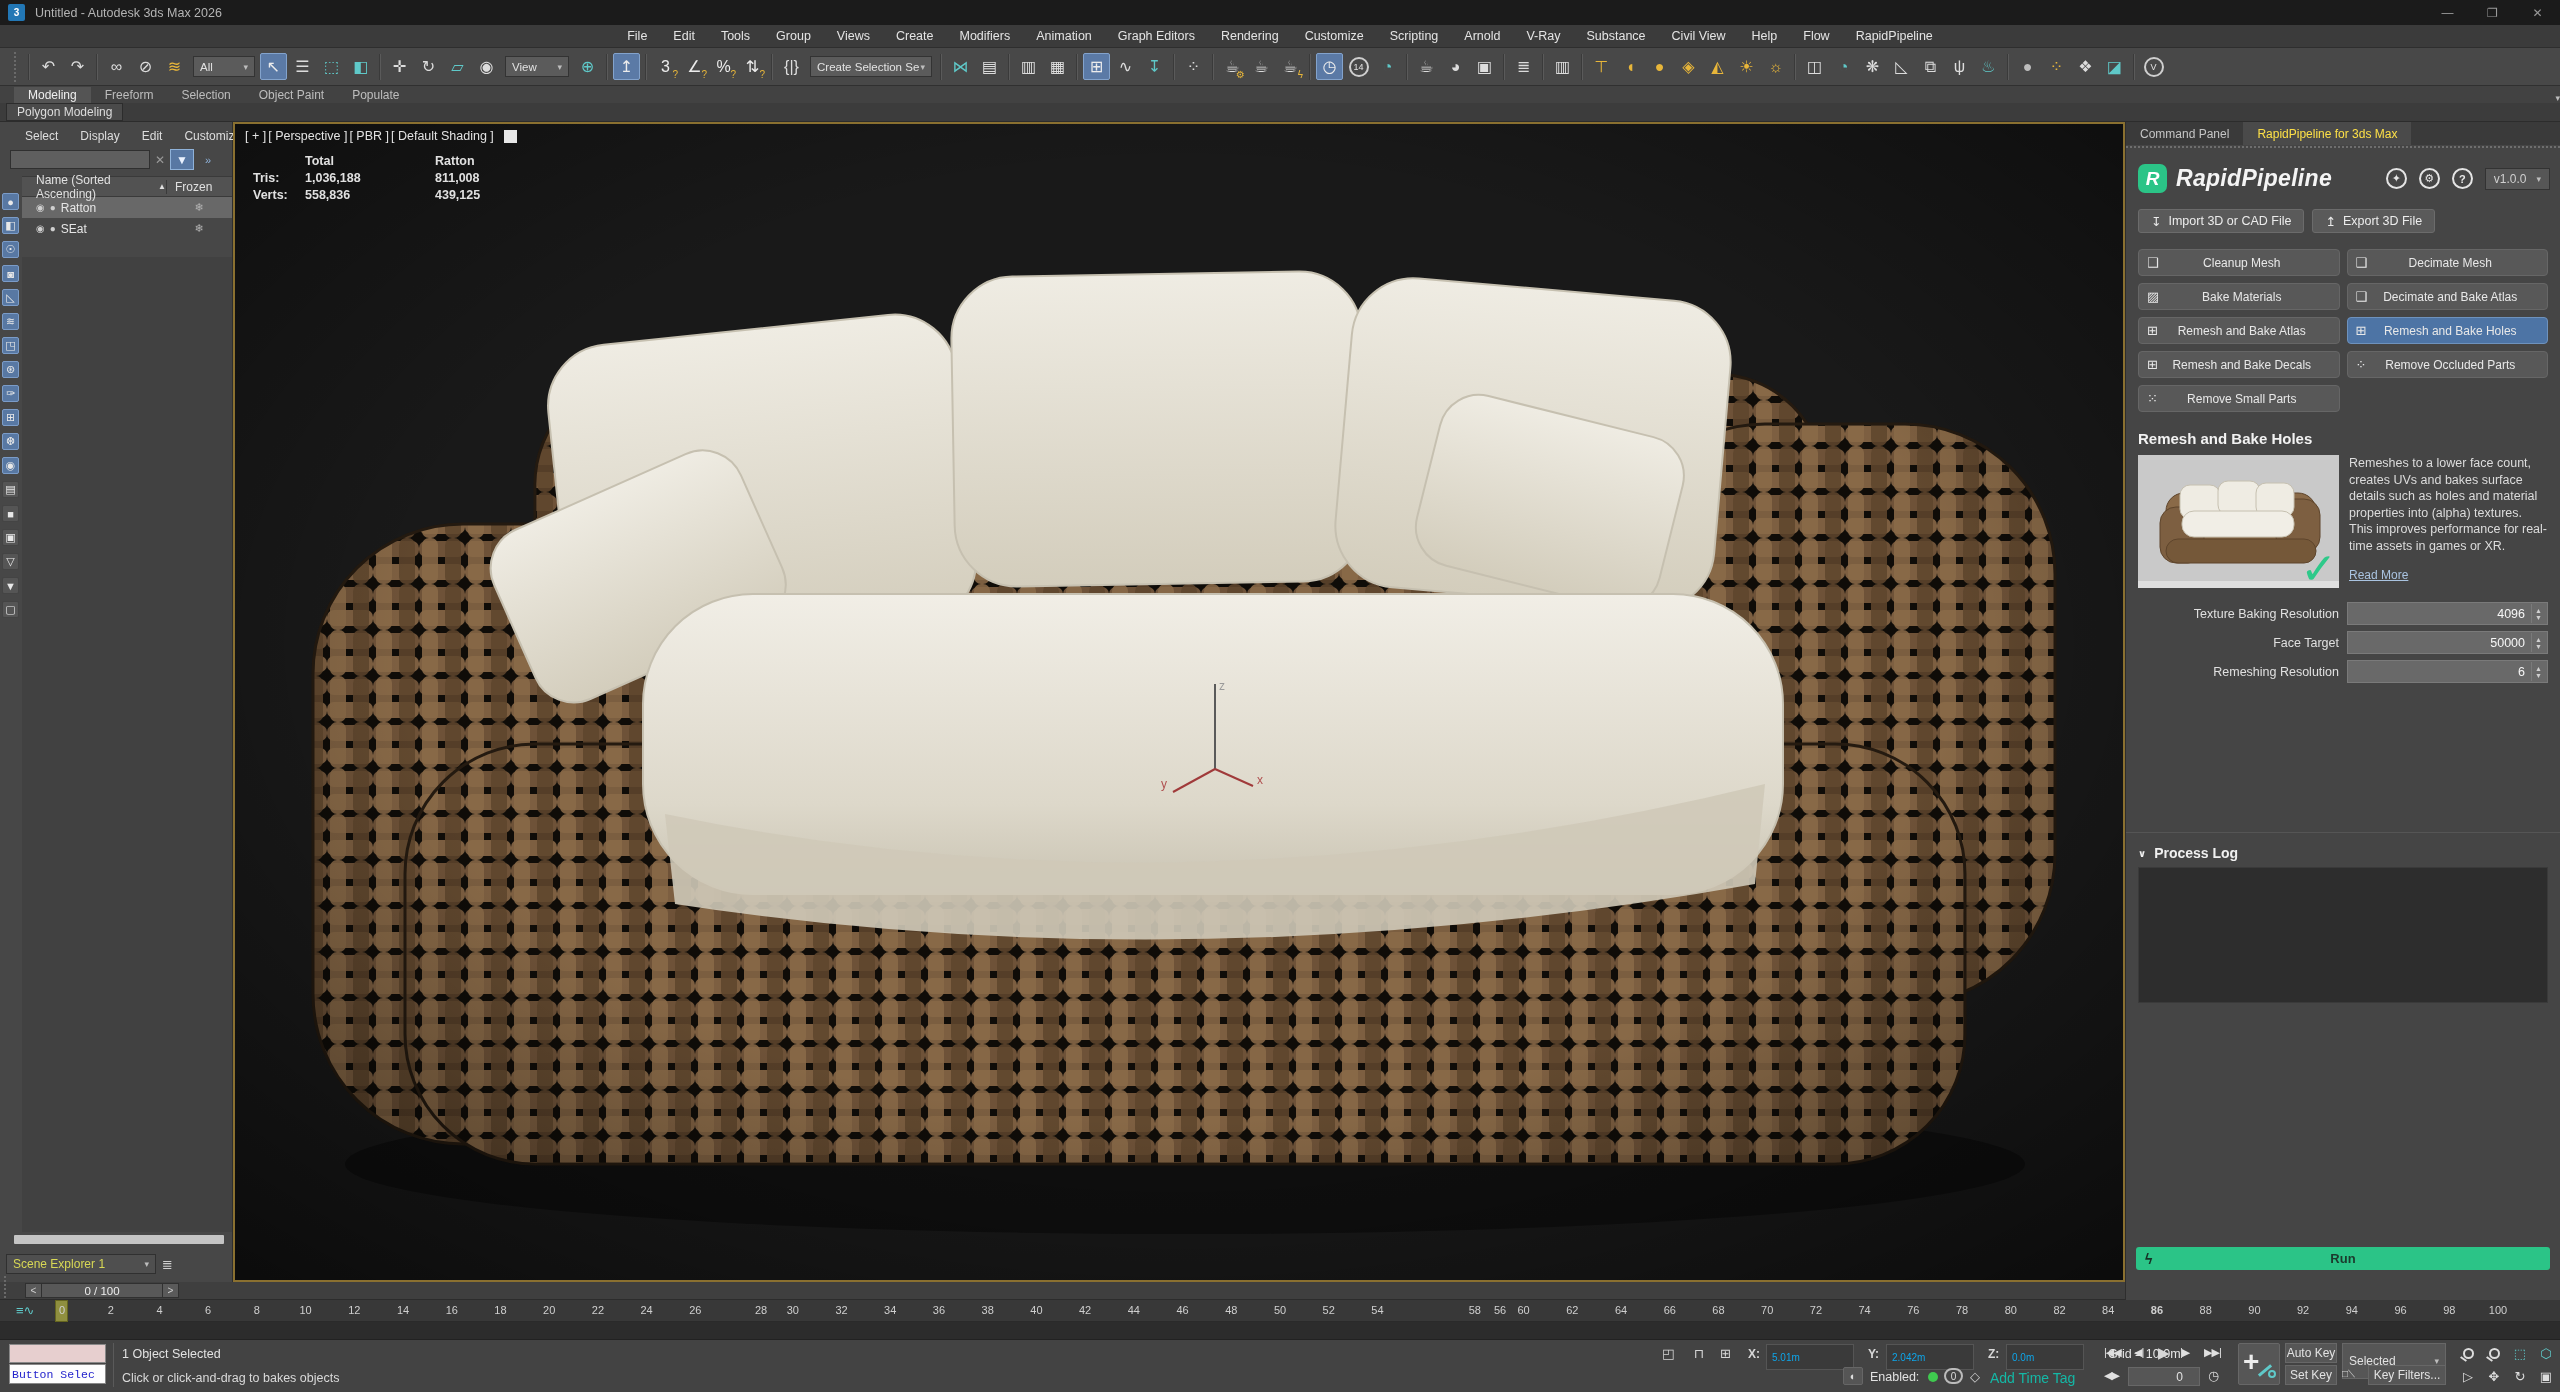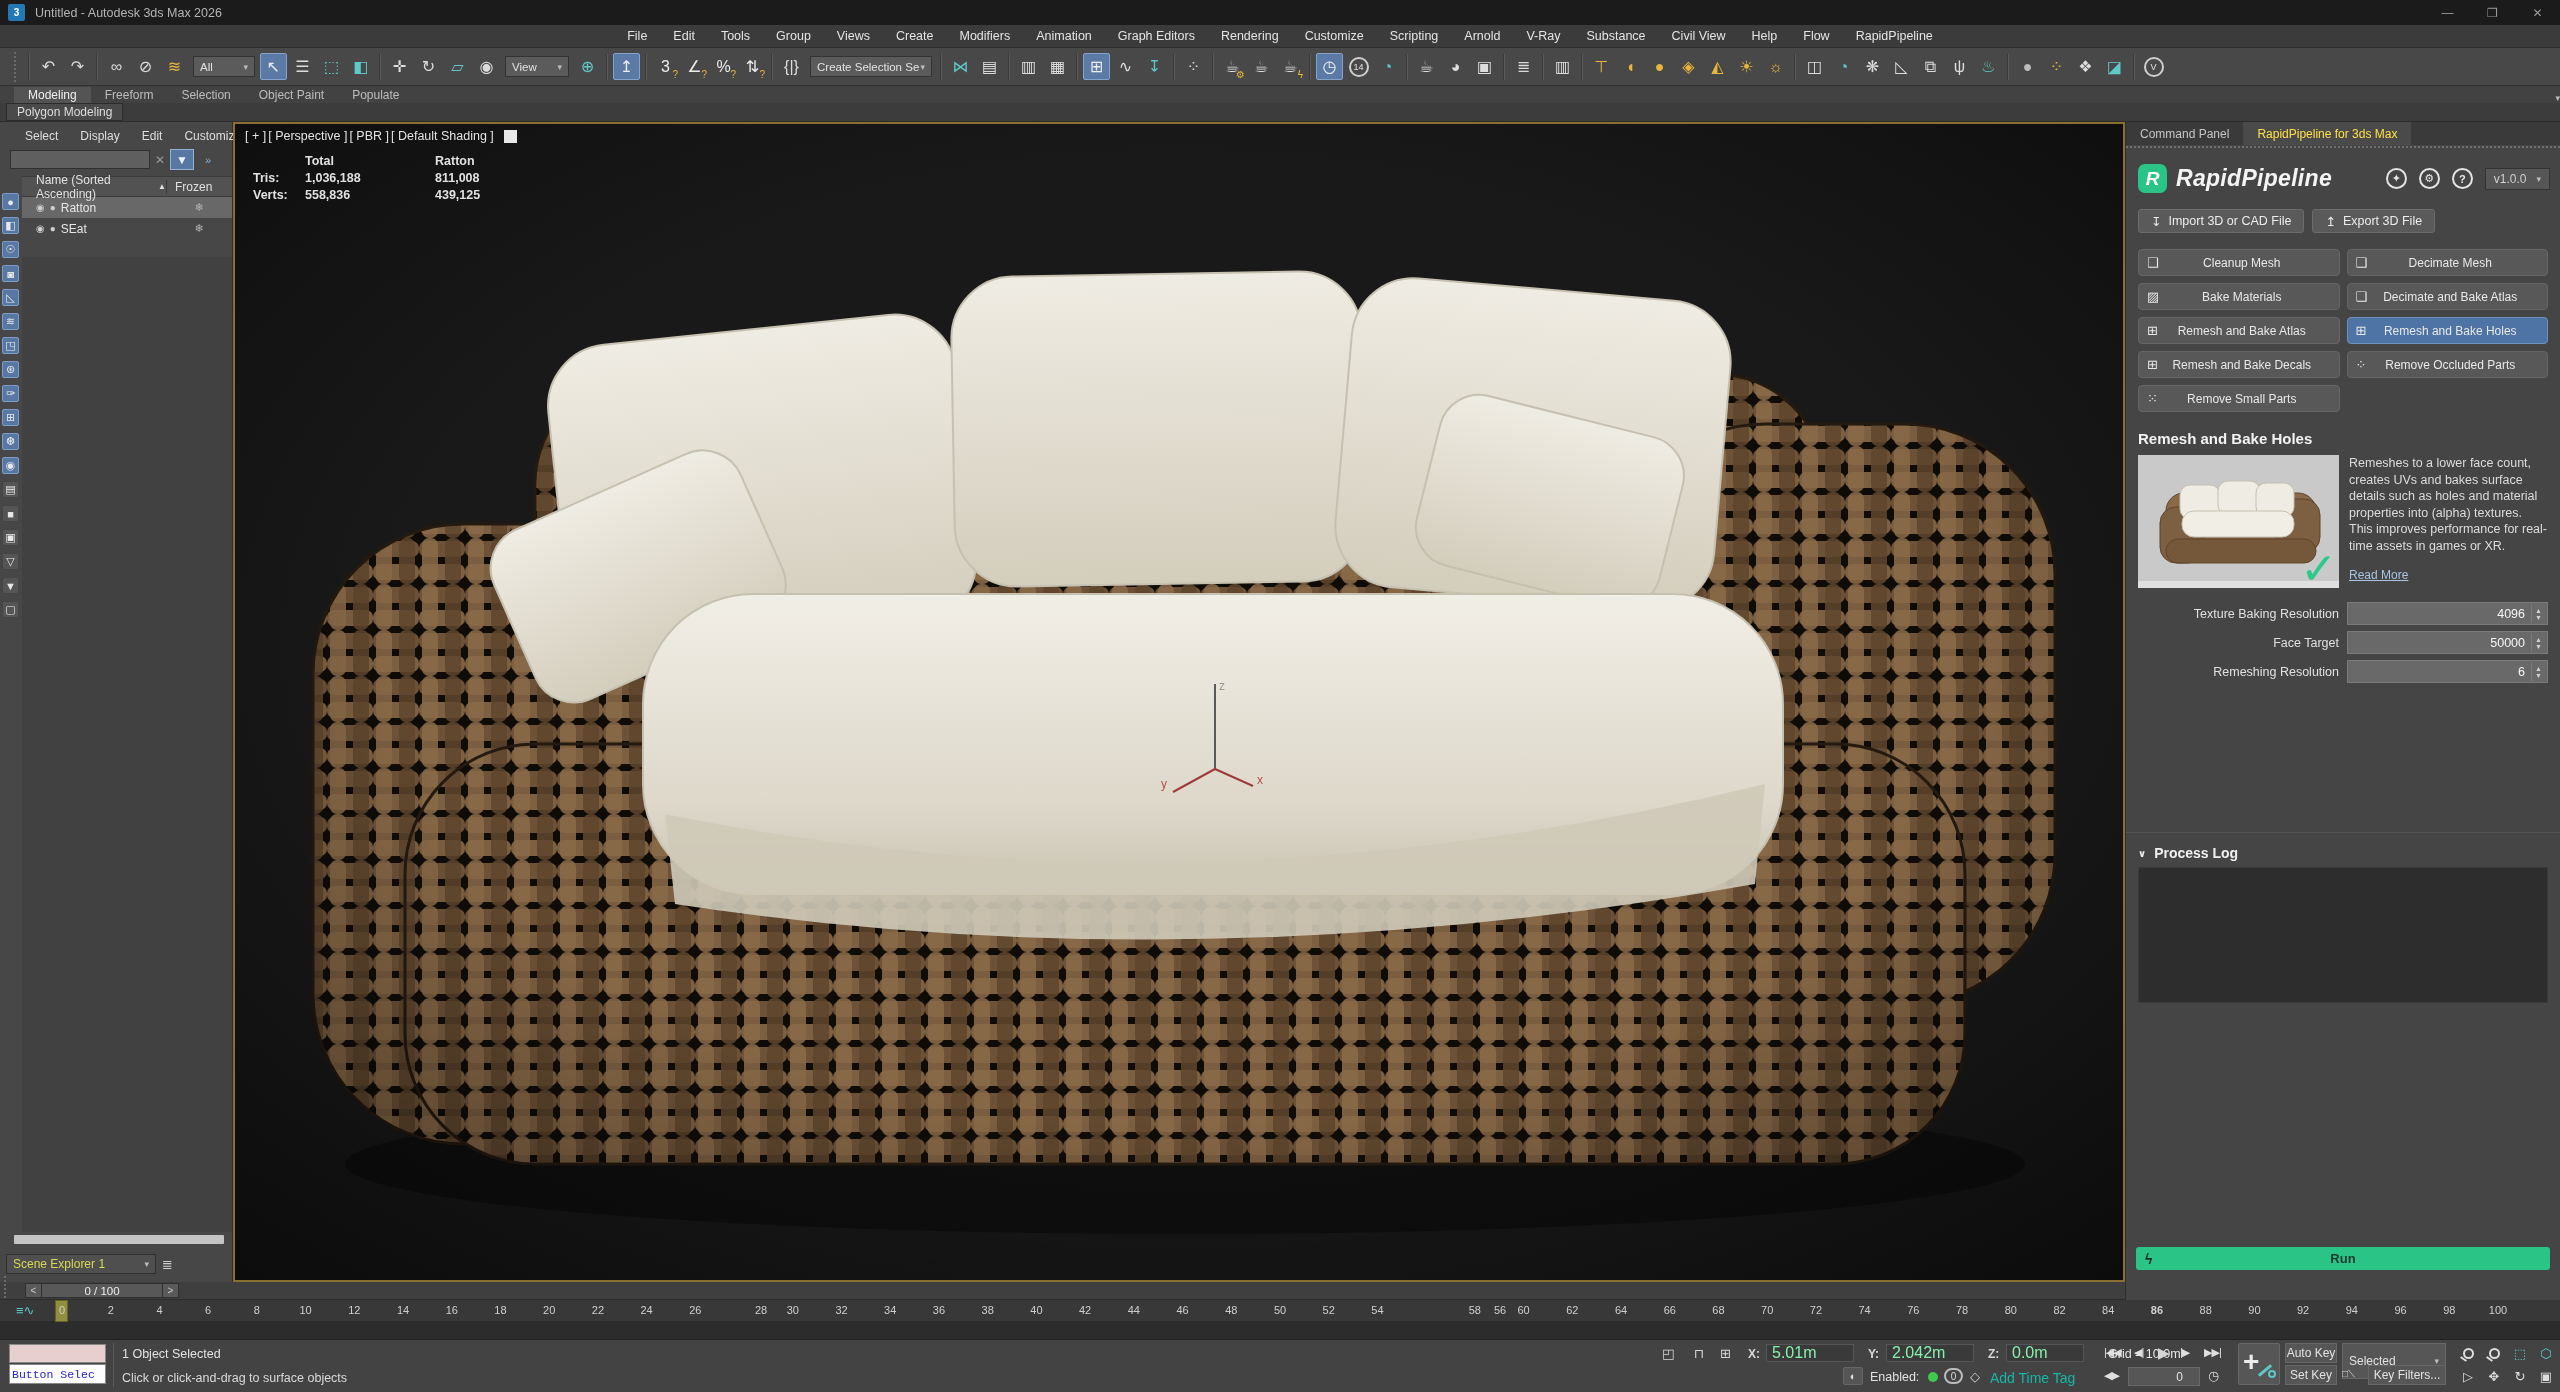--- a/index.html
+++ b/index.html
@@ -122,21 +122,21 @@
   
   #statusbar{left:0;top:1340px;width:2560px;height:52px;background:#434343;}
   .sb-pink{position:absolute;left:9px;top:4px;width:97px;height:19px;background:#e7cfcf;border:1px solid #888;}
   .sb-white{position:absolute;left:9px;top:24px;width:97px;height:20px;background:#fdfdfd;border:1px solid #888;
     font-family:"Liberation Mono","DejaVu Sans Mono",monospace;font-size:11.5px;color:#2222cc;display:flex;align-items:center;padding-left:2px;overflow:hidden;}
   .sb-vsep{position:absolute;left:113px;top:3px;width:1px;height:44px;background:#5a5a5a;}
   .sb-status{position:absolute;left:122px;top:7px;font-size:12.5px;color:#e2e2e2;}
   .sb-prompt{position:absolute;left:122px;top:31px;font-size:12.5px;color:#dadada;}
   .sb-ic{position:absolute;color:#d6d6d6;font-size:13px;}
   .coord-label{position:absolute;top:7px;font-size:12px;color:#d8d8d8;font-weight:bold;}
-  .coord-field{position:absolute;top:4px;width:88px;height:18px;background:#3a3a3a;border:1px solid #555;color:#86efac;font-size:16px;display:flex;align-items:center;padding-left:5px;}
+  .coord-field{position:absolute;top:4px;width:88px;height:26px;background:#3a3a3a;border:1px solid #555;color:#0ea5e9;font-size:10px;display:flex;align-items:center;padding-left:5px;}
   .sb-grid{position:absolute;left:2000px;top:7px;font-size:12.5px;color:#e6e6e6;}
   .sb-shield{position:absolute;left:1843px;top:27px;width:20px;height:18px;background:#555;border:1px solid #666;border-radius:2px;display:flex;align-items:center;justify-content:center;color:#ddd;font-size:11px;}
   .sb-enabled{position:absolute;left:1870px;top:30px;font-size:12.5px;color:#e2e2e2;}
   .green-dot{position:absolute;left:1928px;top:32px;width:10px;height:10px;border-radius:50%;background:#3fc94f;}
   .zero-pill{position:absolute;left:1944px;top:28px;width:19px;height:16px;border:2px solid #bbb;border-radius:8px;color:#ddd;font-size:10px;display:flex;align-items:center;justify-content:center;}
   .sb-att{position:absolute;left:1990px;top:30px;font-size:14px;color:#14b8a6;}
   .pb-ic{color:#e0e0e0;font-size:11px;letter-spacing:-1px;}
   .sb-btn{background:#565656;border:1px solid #676767;color:#e2e2e2;font-size:12px;display:flex;align-items:center;justify-content:center;}
   .key-big{position:absolute;left:2238px;top:3px;width:42px;height:42px;background:#565656;border:1px solid #676767;border-radius:2px;}
   .key-big .plus{position:absolute;left:4px;top:2px;font-size:28px;color:#ececec;font-weight:bold;}
@@ -771,21 +771,21 @@
       <span class="tick-label" style="left: 2483px;">100</span>
     </div>
 </div>
 <div id="trackdark" class="abs"></div>
 
 <div id="statusbar" class="abs">
   <div class="sb-pink"></div>
   <div class="sb-white">Button Selec</div>
   <div class="sb-vsep"></div>
   <div class="sb-status">1 Object Selected</div>
-  <div class="sb-prompt">Click or click-and-drag to surface objects</div>
+  <div class="sb-prompt">Click or click-and-drag to bakes objects</div>
 
   <span class="sb-ic" style="left:1662px;top:6px">◰</span>
   <span class="sb-ic" style="left:1694px;top:6px">⊓</span>
   <span class="sb-ic" style="left:1720px;top:6px">⊞</span>
 
   <span class="coord-label" style="left:1748px">X:</span>
   <div class="coord-field" style="left:1766px">5.01m</div>
   <span class="coord-label" style="left:1868px">Y:</span>
   <div class="coord-field" style="left:1886px">2.042m</div>
   <span class="coord-label" style="left:1988px">Z:</span>

